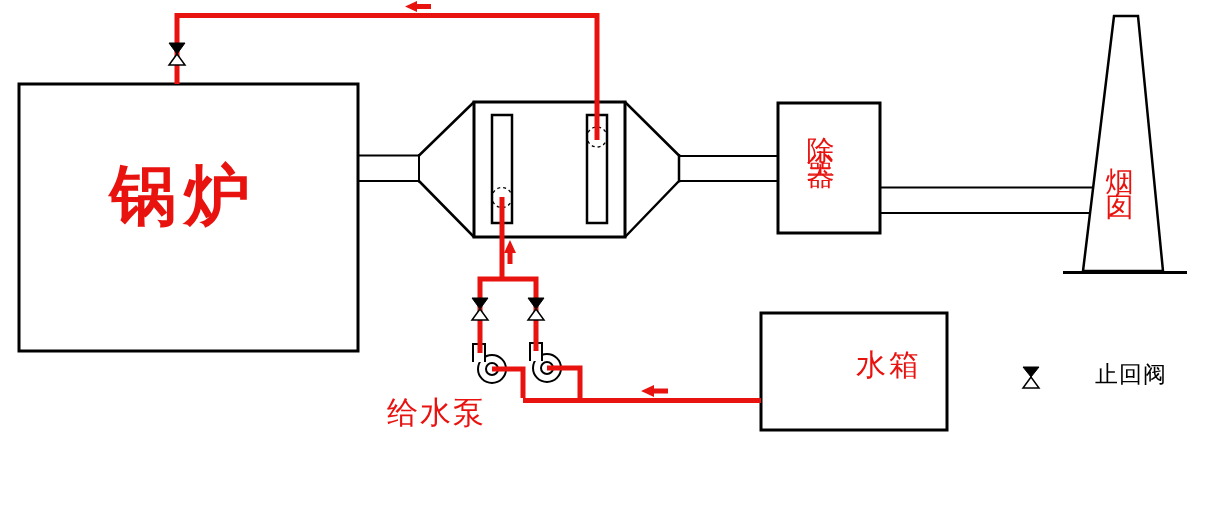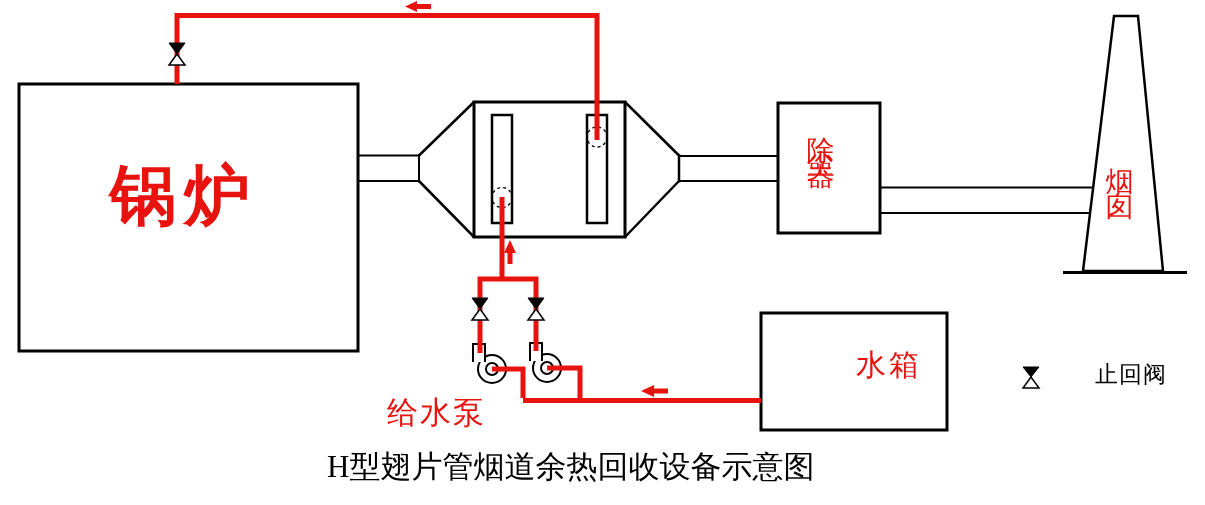--- a/index.html
+++ b/index.html
@@ -119,14 +119,13 @@
   <div class="label red v-label dust-label">除尘器</div>
 
   <div class="label red v-label chimney-label">烟囱</div>
 
   <div class="label red tank-label">水箱</div>
 
   <div class="label red pump-label">给水泵</div>
 
   <div class="label blkt legend-label">止回阀</div>
 
-  <div class="label blkt title-label">H型翅片管烟道余热回收设备示意图</div>
 </div>
 
 </body></html>

